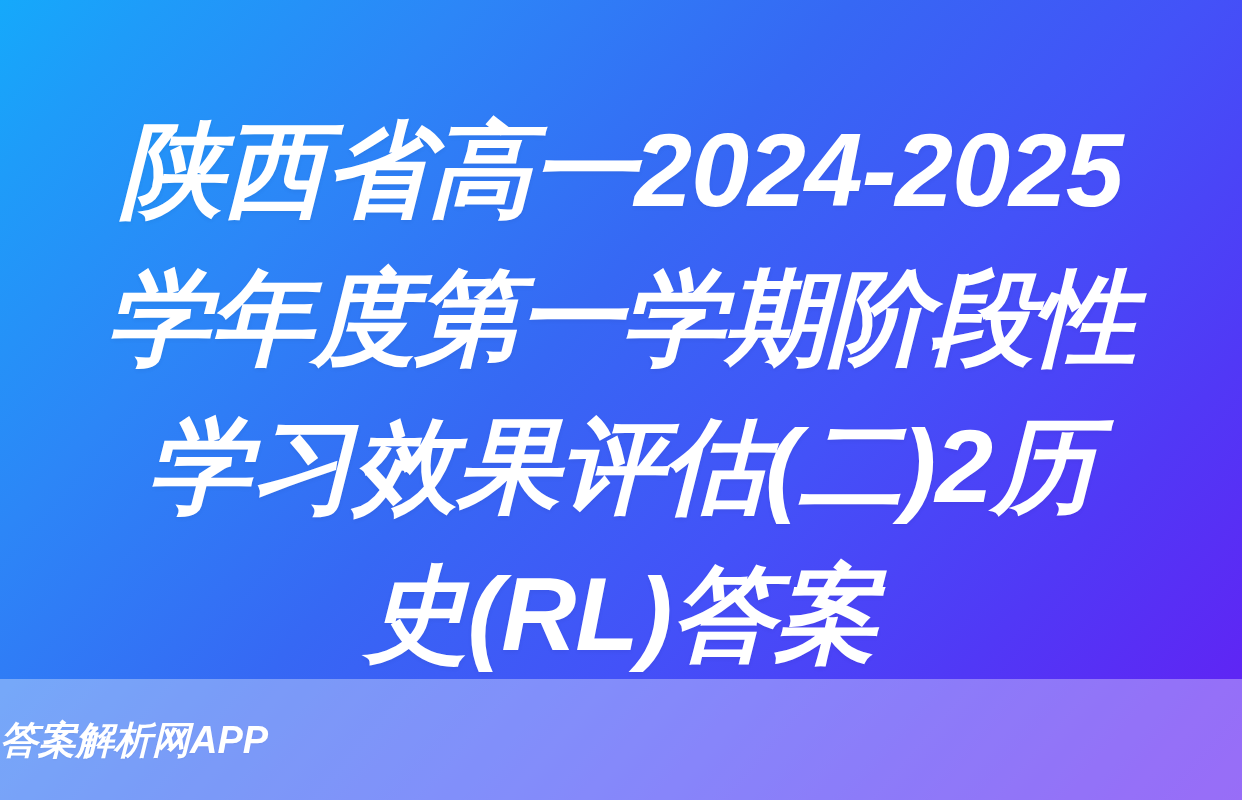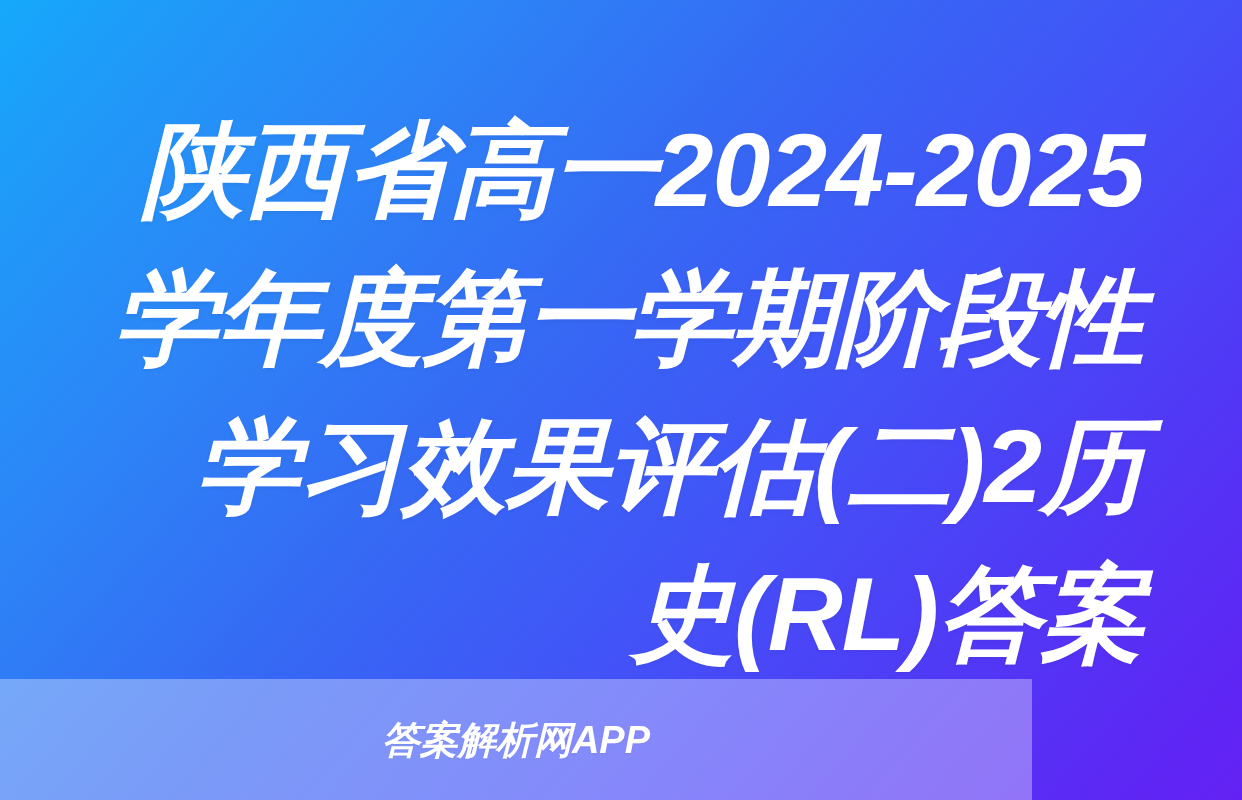--- a/index.html
+++ b/index.html
@@ -36,37 +36,37 @@
     top: 96px;
     width: 1242px;
     padding: 0 98px;
     box-sizing: border-box;
     color: #ffffff;
     font-size: 104px;
     line-height: 148px;
     font-weight: 700;
     font-style: italic;
     letter-spacing: -1px;
-    text-align: right;
+    text-align: center;
     word-break: break-all;
     white-space: normal;
     text-shadow: 0 2px 4px rgba(0,0,0,0.05);
   }
 
   
   #bottom-bar {
     position: absolute;
     left: 0;
     bottom: 0;
-    width: 1032px;
+    width: 1242px;
     height: 121px;
     background: rgba(255, 255, 255, 0.34);
     display: flex;
     align-items: center;
-    justify-content: center;
+    justify-content: flex-start;
   }
 
   #watermark {
     color: #ffffff;
     font-size: 38px;
     font-weight: 700;
     font-style: italic;
     letter-spacing: 0px;
     line-height: 1;
     text-shadow: 0 1px 2px rgba(0,0,0,0.04);

